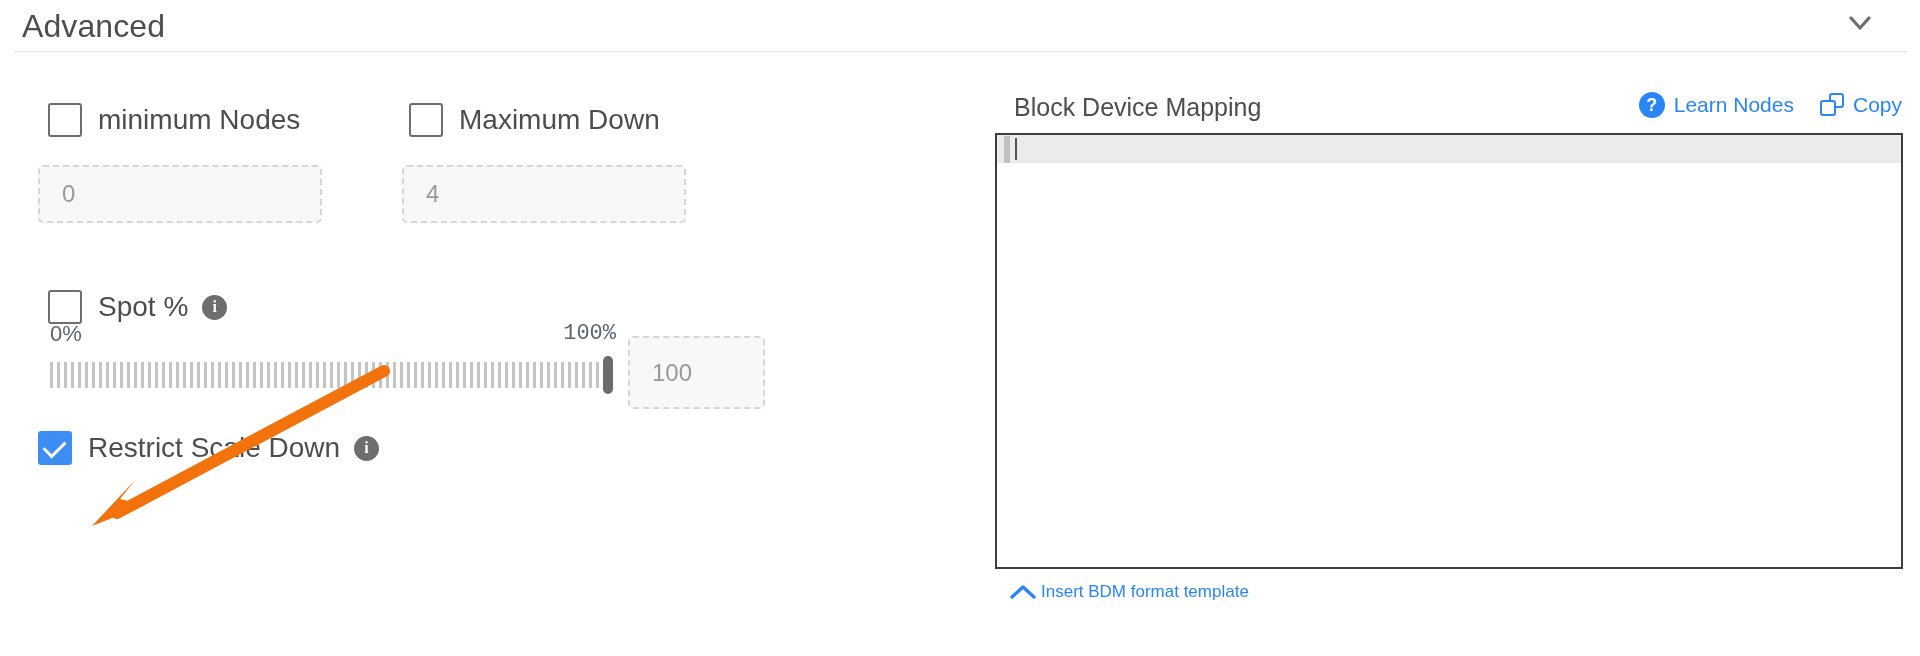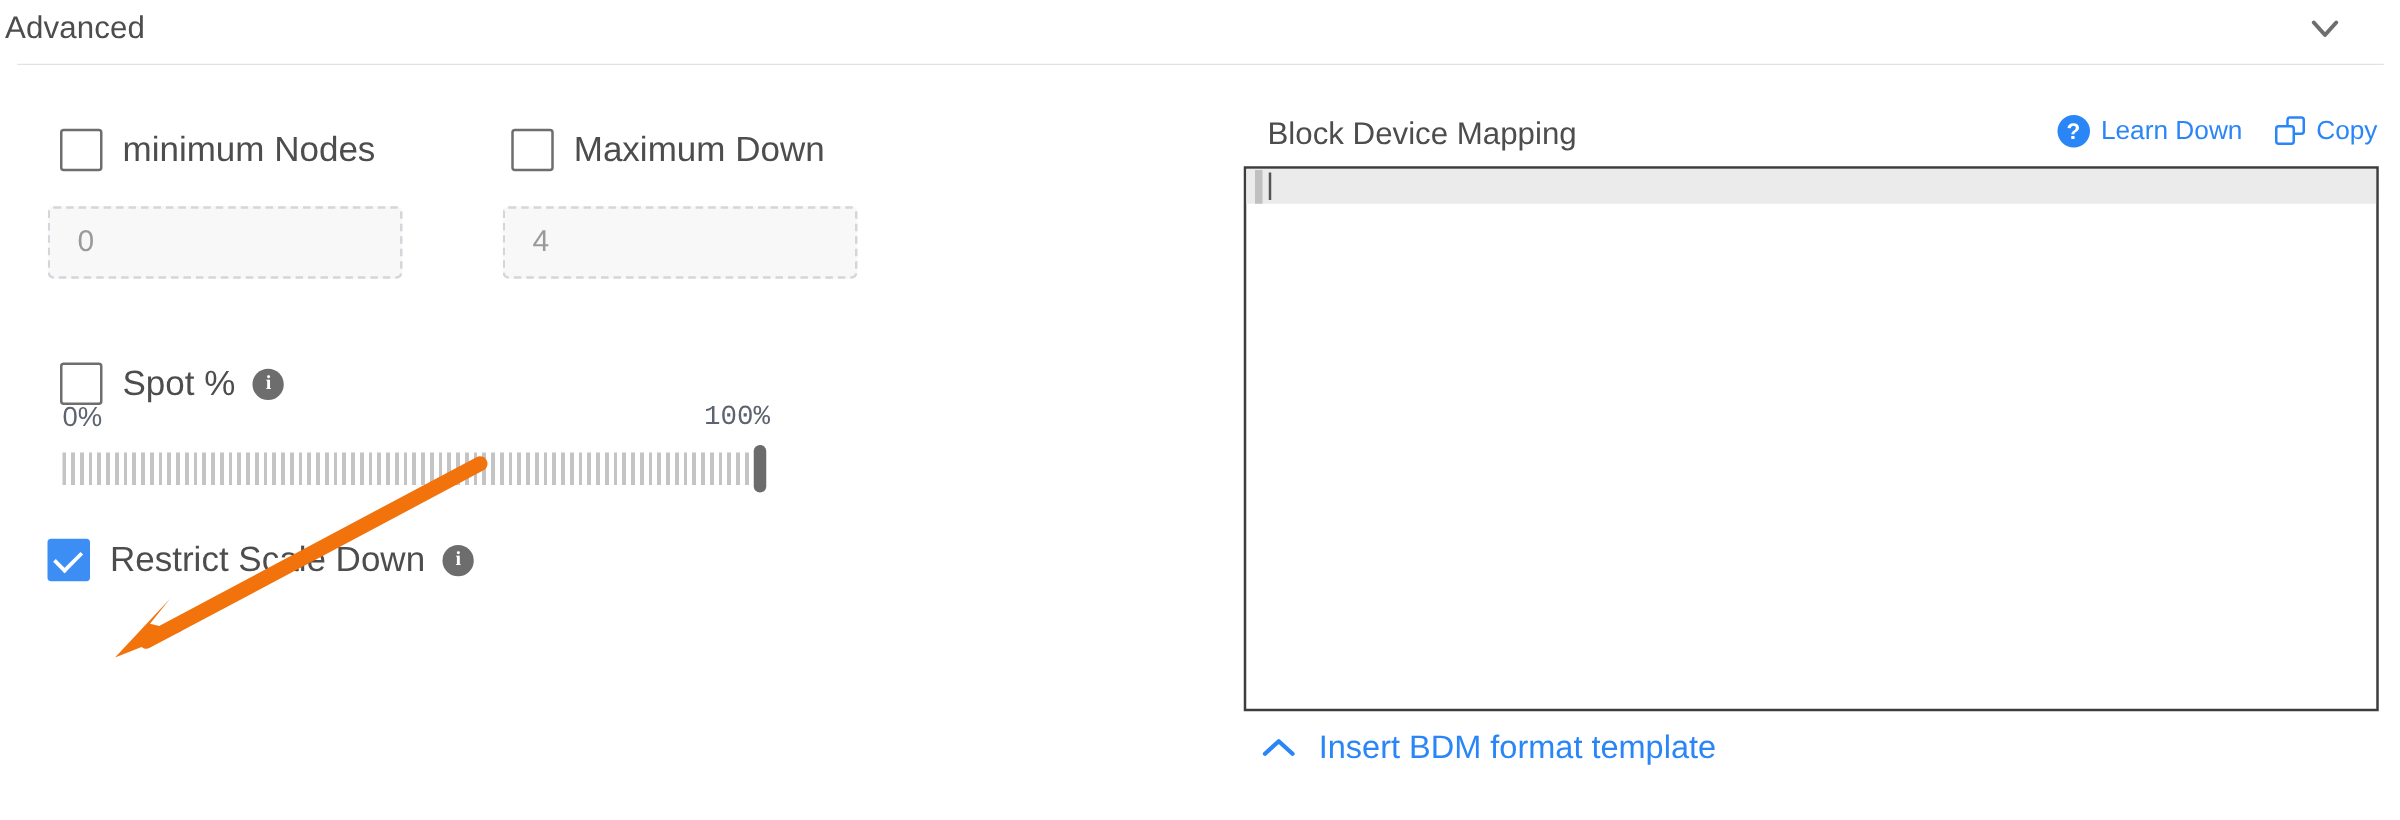--- a/index.html
+++ b/index.html
@@ -20,23 +20,23 @@
   .section-header {
     position: absolute;
     left: 0;
     top: 0;
     width: 1920px;
     height: 51px;
     box-sizing: border-box;
   }
   .section-title {
     position: absolute;
-    left: 4px;
+    left: 22px;
     top: 8px;
-    font-size: 25px;
+    font-size: 32px;
     font-weight: 400;
     color: #4d4d4d;
     letter-spacing: 0.1px;
   }
   .collapse-toggle {
     position: absolute;
     right: 42px;
     top: 8px;
     width: 36px;
     height: 30px;
@@ -281,23 +281,23 @@
     height: 22px;
     background: #555555;
   }
 
   .bdm-template-link {
     position: absolute;
     left: 48px;
     top: 531px;
     display: flex;
     align-items: center;
-    gap: 17px;
+    gap: 3px;
     color: #2a86f7;
-    font-size: 26px;
+    font-size: 17px;
     cursor: pointer;
   }
   .chev-up svg { display: block; }
 
   
   .annotation-arrow {
     position: absolute;
     left: 0;
     top: 0;
     width: 1920px;
@@ -337,35 +337,36 @@
     <span class="cb-label">Spot %</span>
     <span class="info-icon">i</span>
   </div>
 
   <div class="slider-wrap">
     <span class="slider-minlabel">0%</span>
     <span class="slider-maxlabel">100%</span>
     <div class="slider-track"></div>
     <div class="slider-handle"></div>
   </div>
+  <div class="dashed-input" style="left:628px; top:285px; width:137px; height:73px;">100</div>
 
   <div class="checkrow" style="left:38px; top:380px;">
     <div class="cbox checked"></div>
     <span class="cb-label">Restrict Scale Down</span>
     <span class="info-icon">i</span>
   </div>
 </div>
 
 <div class="right-pane">
   <div class="bdm-title">Block Device Mapping</div>
 
   <div class="bdm-actions">
     <div class="action-link">
       <span class="qmark">?</span>
-      <span>Learn Down</span>
+      <span>Learn Nodes</span>
     </div>
     <div class="action-link">
       <span class="copy-glyph">
         <span class="sq-back"></span>
         <span class="sq-front"></span>
       </span>
       <span>Copy</span>
     </div>
   </div>
 

